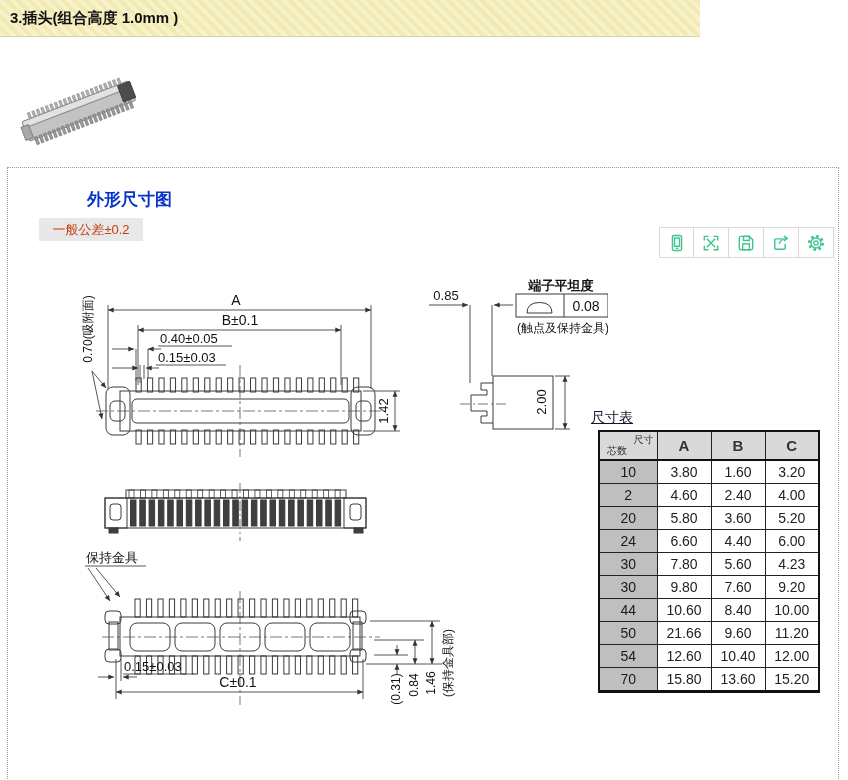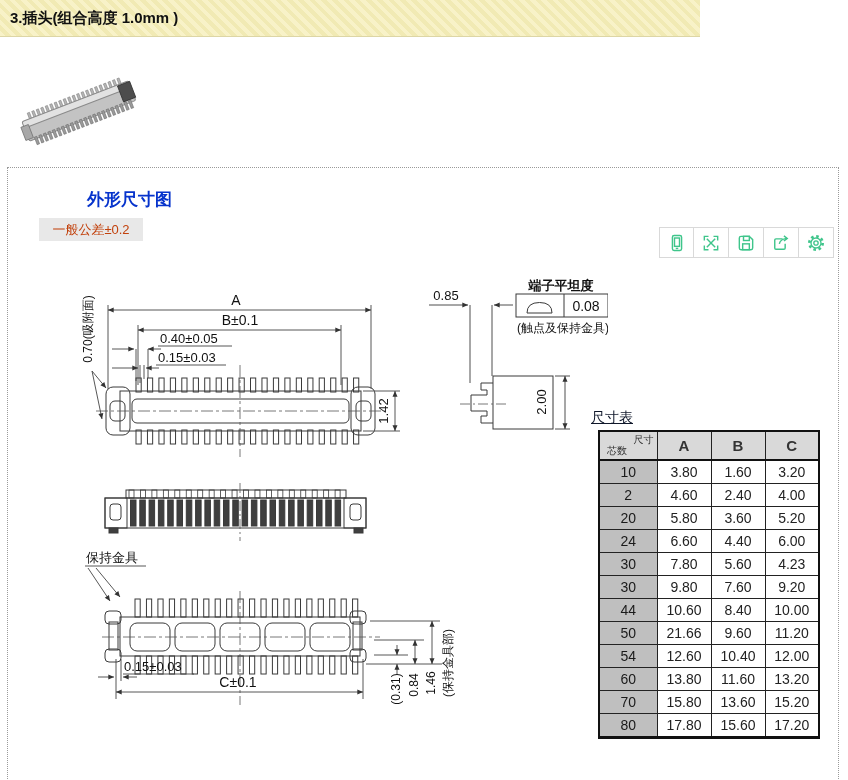--- a/index.html
+++ b/index.html
@@ -501,32 +501,20 @@
           <td class="">9.60</td>
           <td class="">11.20</td>
         </tr>
         <tr>
           <td class="pin-col">54</td>
           <td class="">12.60</td>
           <td class="">10.40</td>
           <td class="">12.00</td>
         </tr>
         <tr>
-          <td class="pin-col">60</td>
-          <td class="">13.80</td>
-          <td class="">11.60</td>
-          <td class="">13.20</td>
-        </tr>
-        <tr>
           <td class="pin-col">70</td>
           <td class="">15.80</td>
           <td class="">13.60</td>
           <td class="">15.20</td>
         </tr>
-        <tr>
-          <td class="pin-col">80</td>
-          <td class="">17.80</td>
-          <td class="">15.60</td>
-          <td class="">17.20</td>
-        </tr>
       </tbody>
   </table>
 </div>
 
 </body></html>

